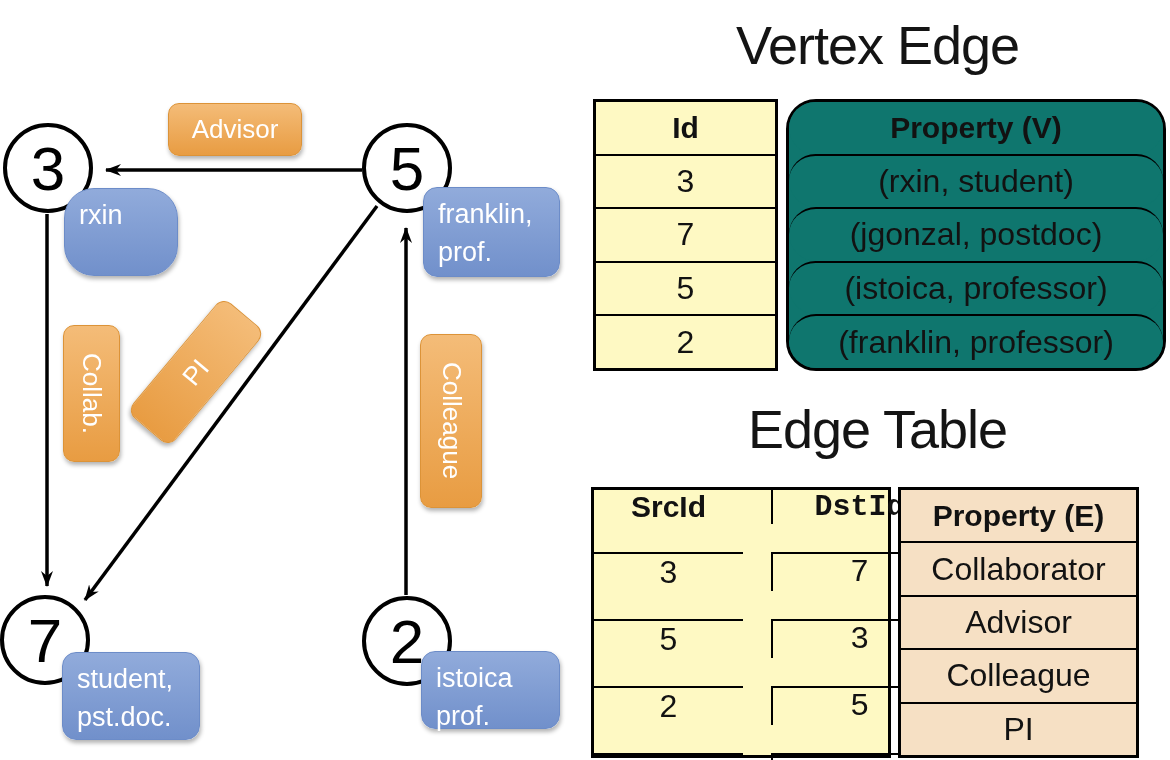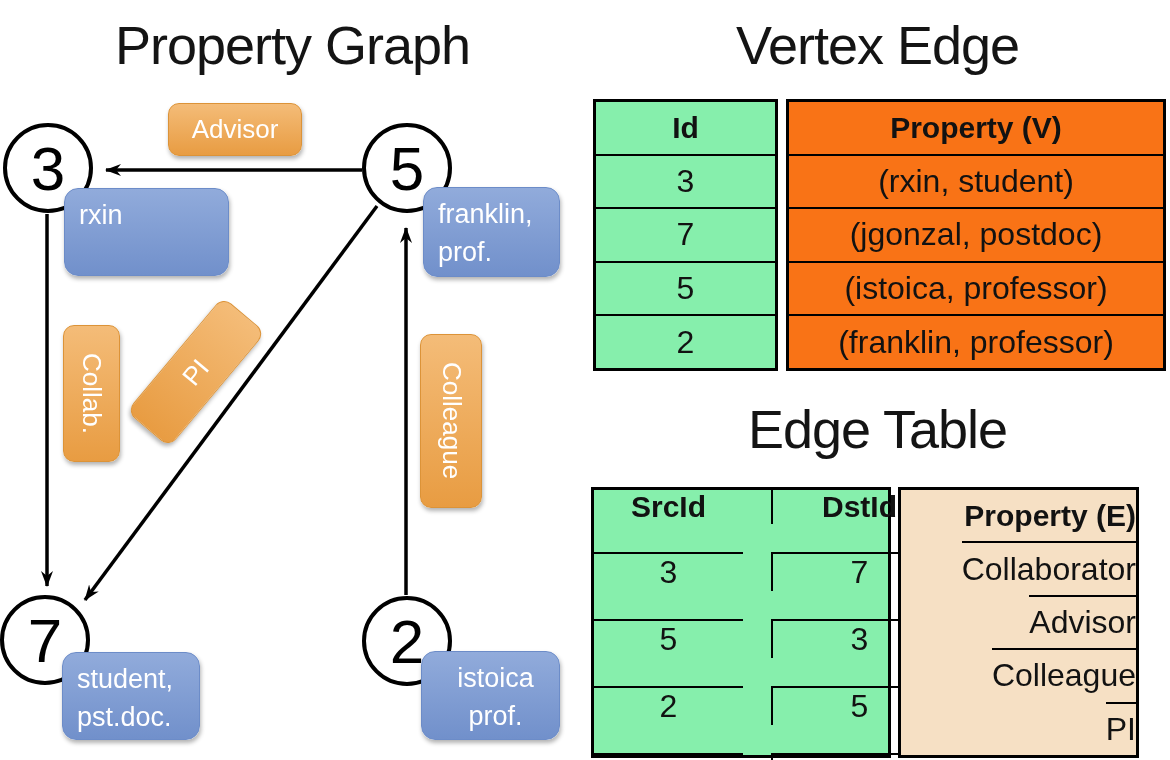--- a/index.html
+++ b/index.html
@@ -38,40 +38,39 @@
     z-index:4;
   }
   .eprop.vert span{writing-mode:vertical-rl;}
   #label-pi{transform:rotate(40deg);}
   #label-pi span{transform:rotate(-90deg);writing-mode:horizontal-tb;}
 
   #edge-svg{position:absolute;left:0;top:0;z-index:1;}
 
   
   .tbl{position:absolute;display:flex;}
-  .subtbl{box-sizing:border-box;border:3px solid #000;display:flex;flex-direction:column;background:#86efac;}
+  .subtbl{box-sizing:border-box;border:3px solid #000;display:flex;flex-direction:column;background:#fef9c3;}
   .subtbl .cell{
     box-sizing:border-box;flex:1;display:flex;align-items:center;justify-content:center;
     font-size:32px;color:#121212;border-top:2.5px solid #000;white-space:nowrap;
   }
   .subtbl .cell:first-child{border-top:none;}
   .subtbl .cell.hdr{font-weight:bold;font-size:30px;}
-  .fill-v{background:#f97316;}
+  .fill-v{background:#0f766e;border-radius:30px;}
   .fill-e{background:#f6e0c4;}
   .twocol{display:grid;grid-template-columns:149px 175px;}
   .twocol .cell{border-top:none;}
-  .twocol .cell:nth-child(2n){border-left:2.5px solid #000;}
+  .twocol .cell:nth-child(2n){border-left:2.5px solid #000;font-family:Liberation Mono, monospace;}
   .twocol .cell:nth-child(n+3){border-top:2.5px solid #000;}
 </style>
 </head>
 <body>
 
 <div id="stage">
 
-  <div class="title" id="graph-title">Property Graph</div>
   <div class="title" id="vertex-title">Vertex Edge</div>
   <div class="title" id="edge-title">Edge Table</div>
 
   <svg id="edge-svg" width="585" height="760" viewBox="0 0 585 760">
     <defs>
       <marker id="arrow" markerUnits="userSpaceOnUse" markerWidth="20" markerHeight="16" refX="15" refY="6" orient="auto">
         <path d="M0,0 L16,6 L0,12 L5,6 Z" fill="#000"></path>
       </marker>
     </defs>
     <line x1="362" y1="170" x2="106" y2="170" stroke="#000" stroke-width="3.5" marker-end="url(#arrow)"></line>
@@ -86,32 +85,32 @@
   <div class="node" style="left:362px;top:123px;">
       <span>5</span>
     </div>
   <div class="node" style="left:0px;top:595px;">
       <span>7</span>
     </div>
   <div class="node" style="left:362px;top:596px;">
       <span>2</span>
     </div>
 
-  <div class="vprop" style="left:64px;top:188px;width:165px;height:88px;">
+  <div class="vprop" style="left:64px;top:188px;width:114px;height:88px;border-radius:30px;">
     <span>rxin</span>
   </div>
   <div class="vprop" style="left:423px;top:187px;width:137px;height:90px;">
     <span>franklin,</span>
     <span>prof.</span>
   </div>
   <div class="vprop" style="left:62px;top:652px;width:138px;height:88px;">
     <span>student,</span>
     <span>pst.doc.</span>
   </div>
-  <div class="vprop" style="left:421px;top:651px;width:139px;height:89px;text-align:center;">
+  <div class="vprop" style="left:421px;top:651px;width:139px;height:78px;">
     <span>istoica</span>
     <span>prof.</span>
   </div>
 
   <div class="eprop" id="label-advisor" style="left:168px;top:103px;width:134px;height:53px;">
     <span>Advisor</span>
   </div>
   <div class="eprop vert" id="label-collab" style="left:63px;top:325px;width:57px;height:137px;">
     <span>Collab.</span>
   </div>
@@ -147,21 +146,21 @@
       <div class="cell">3</div>
       <div class="cell">7</div>
       <div class="cell">5</div>
       <div class="cell">3</div>
       <div class="cell">2</div>
       <div class="cell">5</div>
       <div class="cell">5</div>
       <div class="cell">7</div>
     </div>
     <div style="width:7px;"></div>
-    <div class="subtbl fill-e" style="width:241px;align-items:flex-end;">
+    <div class="subtbl fill-e" style="width:241px;">
       <div class="cell hdr fill-e">Property (E)</div>
       <div class="cell fill-e">Collaborator</div>
       <div class="cell fill-e">Advisor</div>
       <div class="cell fill-e">Colleague</div>
       <div class="cell fill-e">PI</div>
     </div>
   </div>
 
 </div>
 

